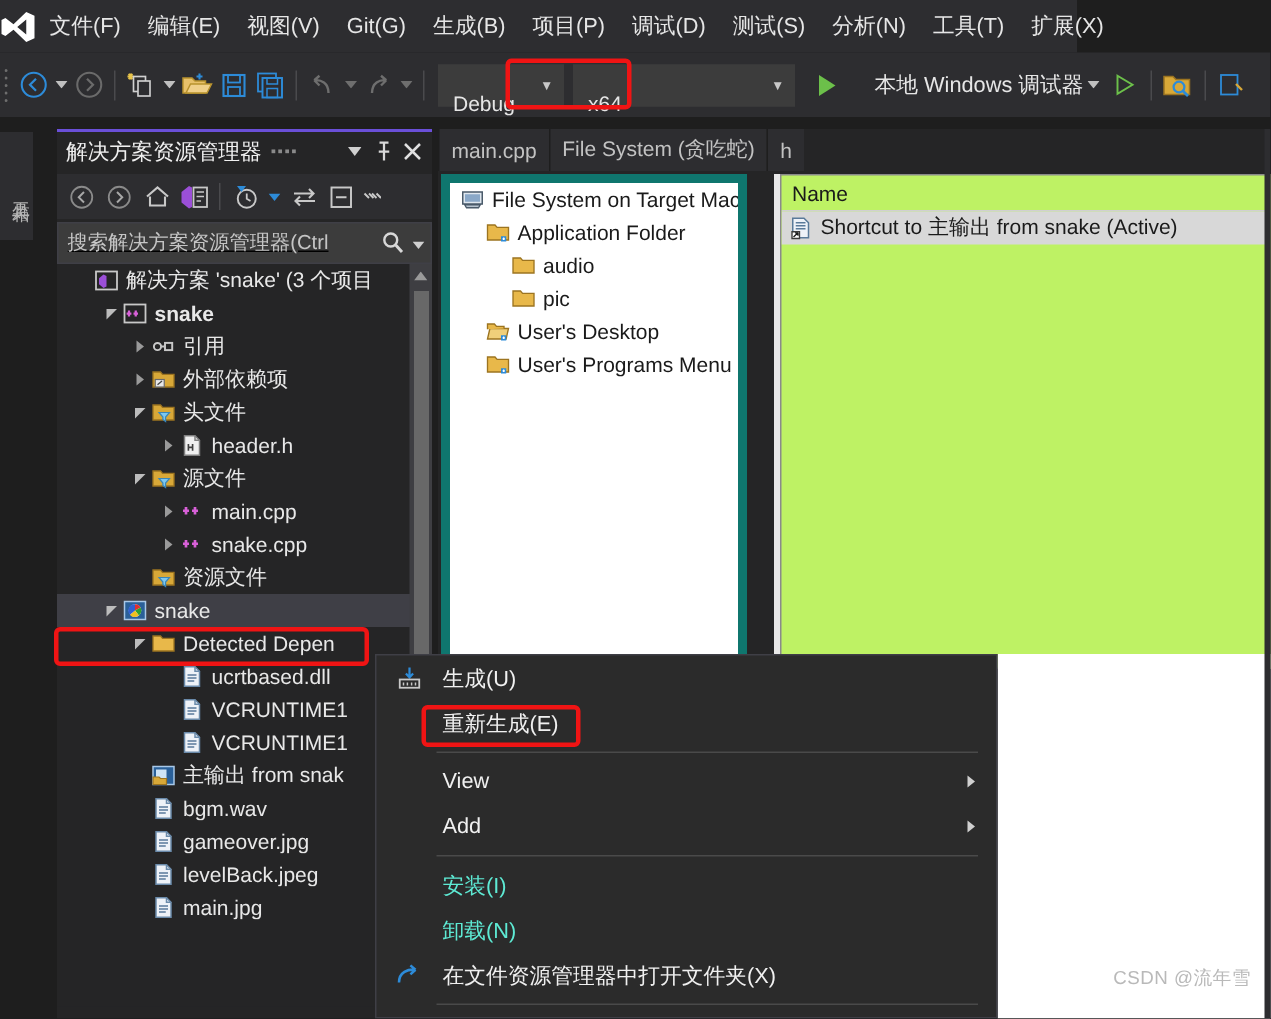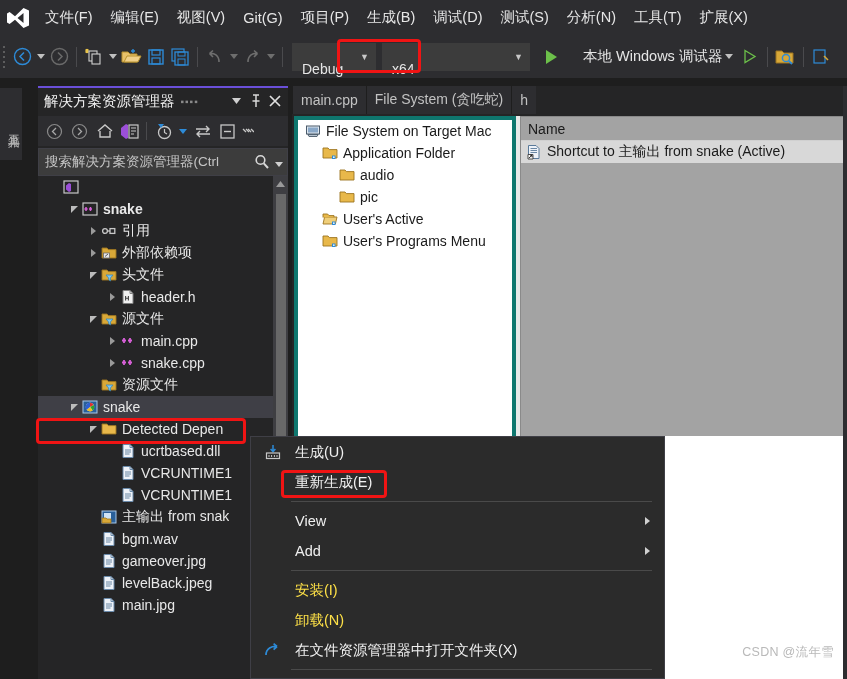--- a/index.html
+++ b/index.html
@@ -6,21 +6,21 @@
   html, body {
     width: 847px; height: 679px;
     background: #1e1e1e;
     font-family: "Liberation Sans", "DejaVu Sans", sans-serif;
     overflow: hidden;
   }
   #root { position: relative; width: 847px; height: 679px; background: #1e1e1e; }
 
   
   .menubar {
-    position: absolute; left: 0; top: 0; width: 847px; height: 35px;
+    position: absolute; left: 0; top: 0; width: 718px; height: 35px;
     background: #2d2d30; display: flex; align-items: center;
   }
   .vs-logo { width: 36px; height: 35px; display: flex; align-items: center; justify-content: center; }
   .menu-item {
     color: #e6e6e6; font-size: 14.5px; padding: 0 9px; height: 35px;
     display: flex; align-items: center; white-space: nowrap;
   }
 
   
   .toolbar {
@@ -60,21 +60,21 @@
   .se-accent { position:absolute; left:0; top:0; width:250px; height:2px; background:#6a4fd8; }
   .se-header { height: 30px; display: flex; align-items: center; padding: 0 4px 0 6px; background:#252526; }
   .se-title { color: #f0f0f0; font-size: 14.5px; white-space: nowrap; text-align: center; }
   .se-hdots { color:#8a8a8a; font-size: 10px; margin-left:6px; letter-spacing:1px; }
   .se-hbtn { width: 19px; height: 22px; display:flex; align-items:center; justify-content:center; color:#d0d0d0; font-size:12px; }
   .se-toolbar { height: 30px; display: flex; align-items: center; padding-left: 4px; background:#2d2d30; }
   .se-tbtn { width: 25px; height: 24px; display:flex; align-items:center; justify-content:center; }
   .se-tsep { width:1px; height:18px; background:#4a4a4d; margin:0 4px; }
   .se-search {
     height: 28px; margin: 2px 0 0 0; background: #3c3c3c;
-    display: flex; align-items: center; padding: 0 4px 0 6px; border:1px solid #3f3f46;
+    display: flex; align-items: center; padding: 0 4px 0 6px; border:1px solid #3f3f46;text-decoration:underline;
   }
   .se-search-text { color:#c5c5c5; font-size:13.5px; flex:1; white-space:nowrap; overflow:hidden; }
   .se-tree { position:relative; height: 495px; overflow:hidden; background:#252526; }
   .trow { height: 22px; display:flex; align-items:center; white-space:nowrap; font-size:14px; color:#e8e8e8; }
   .trow.sel { background:#3f3f46; }
   .tw { display:inline-block; }
   .tri-r { width:0;height:0;border-left:5px solid #9a9a9a;border-top:4px solid transparent;border-bottom:4px solid transparent; }
   .tri-d2 { width:0;height:0;border-left:7px solid #bcbcbc;border-bottom:7px solid transparent; }
   .ico { width:17px; height:16px; margin-right:5px; display:inline-flex; align-items:center; justify-content:center; flex:0 0 auto; }
   .tlabel { overflow:hidden; }
@@ -88,34 +88,34 @@
   
   .tabstrip { position:absolute; left:292px; top:86px; width:555px; height:28px; background:#252526; display:flex; }
   .dtab { height:28px; display:flex; align-items:center; padding:0 8px; font-size:14px; color:#c8c8c8; white-space:nowrap; }
   .dtab.active { background:#252526; color:#ffffff; font-weight:bold; border-top:1px solid #3f3f46;}
   .dtab.inactive { background:#2d2d30; color:#c2c2c2; border-left:1px solid #1e1e1e; }
   .dtab .pin { margin-left:8px; color:#d0d0d0; font-size:12px; }
   .dtab .xc { margin-left:6px; color:#d8d8d8; font-size:13px; font-weight:bold; }
 
   
   .fs-area { position:absolute; left:292px; top:114px; width:555px; height:565px; background:#252526; }
-  .fs-left { position:absolute; left:2px; top:2px; width:222px; height:330px; background:#ffffff; border:4px solid #0f766e; overflow:hidden; }
-  .fs-right { position:absolute; left:228px; top:2px; width:327px; height:330px; background:#a3a3a3; border:1px solid #8a8a8a; overflow:hidden; }
+  .fs-left { position:absolute; left:2px; top:2px; width:204px; height:330px; background:#ffffff; border:6px solid #0f766e; overflow:hidden; }
+  .fs-right { position:absolute; left:228px; top:2px; width:327px; height:330px; background:#bef264; border:1px solid #8a8a8a; overflow:hidden; }
   .fs-splitter { position:absolute; left:224px; top:2px; width:4px; height:330px; background:#e8e8e8; }
   .fsrow { height:22px; display:flex; align-items:center; font-size:14px; color:#1a1a1a; white-space:nowrap; }
   .fs-hdr { height:24px; display:flex; align-items:center; font-size:14px; color:#1a1a1a; padding-left:7px; border-bottom:1px solid #d0d0d0; }
   .fs-item-sel { background:#d8d8d8; }
 
   
   .ctxmenu {
     position:absolute; left:250px; top:436px; width:415px; height:243px;
     background:#2b2b2b; border:1px solid #3f3f46; z-index:50;
   }
   .ctxrow { height:30px; display:flex; align-items:center; font-size:14.5px; color:#f0f0f0; position:relative; }
-  .ctxrow.disabled { color:#fde047; }
+  .ctxrow.disabled { color:#5eead4; }
   .ctx-ico { width:44px; display:flex; align-items:center; justify-content:center; flex:0 0 auto; }
   .ctx-label { flex:1; white-space:nowrap; }
   .ctx-arrow { width:0;height:0;border-left:5px solid #d0d0d0;border-top:4px solid transparent;border-bottom:4px solid transparent; margin-right:14px;}
   .ctx-sep { height:1px; background:#4a4a4a; margin:4px 12px 4px 40px; }
 
   .watermark {
     position:absolute; right:13px; bottom:18px; color:#b9b9b9; font-size:12.5px;
     letter-spacing:0.3px; z-index:70;
   }
   .white-strip { position:absolute; left:665px; top:436px; width:182px; height:243px; background:#ffffff; }
@@ -129,22 +129,22 @@
   <div class="menubar">
     <div class="vs-logo">
       <svg width="24" height="22" viewBox="0 0 24 22">
         <path d="M17.5 1 L23 3.5 L23 18.5 L17.5 21 L9 12.8 L3.6 17 L1 15.6 L1 6.4 L3.6 5 L9 9.2 Z M17.5 6 L11.5 11 L17.5 16 Z" fill="#ffffff"></path>
       </svg>
     </div>
     <div class="menu-item">文件(F)</div>
     <div class="menu-item">编辑(E)</div>
     <div class="menu-item">视图(V)</div>
     <div class="menu-item">Git(G)</div>
+    <div class="menu-item">生成(B)</div>
     <div class="menu-item">项目(P)</div>
-    <div class="menu-item">生成(B)</div>
     <div class="menu-item">调试(D)</div>
     <div class="menu-item">测试(S)</div>
     <div class="menu-item">分析(N)</div>
     <div class="menu-item">工具(T)</div>
     <div class="menu-item">扩展(X)</div>
   </div>
 
   <div class="toolbar">
     <div class="grip">
       <svg width="4" height="24">
@@ -375,20 +375,21 @@
       <div id="tree-rows">
           <div class="trow">
             <span style="width:10px;flex:0 0 auto"></span>
             <span class="tw" style="width:14px;display:inline-flex;align-items:center;justify-content:center;"></span>
             <span class="ico">
               <svg width="16" height="16" viewBox="0 0 16 16">
                 <rect x="1" y="2" width="14" height="12" fill="none" stroke="#c8c8c8" stroke-width="1.2"></rect>
                 <path d="M6 4 L8 5 L8 12 L6 13 L3 10.5 L3 6.5 Z" fill="#9b4fd8"></path>
               </svg>
             </span>
+            <span class="tlabel">解决方案 'snake' (3 个项目</span>
           </div>
           <div class="trow">
             <span style="width:29px;flex:0 0 auto"></span>
             <span class="tw" style="width:14px;display:inline-flex;align-items:center;justify-content:center;">
               <span class="tri-d2"></span>
             </span>
             <span class="ico">
               <svg width="16" height="16" viewBox="0 0 16 16">
                 <rect x="1" y="2" width="14" height="12" fill="none" stroke="#c8c8c8" stroke-width="1.2"></rect>
                 <path d="M4 6 L4 10 M2.4 8 L5.6 8 M8.5 6 L8.5 10 M7 8 L10 8" stroke="#d860d8" stroke-width="1.5"></path>
@@ -696,21 +697,21 @@
           <div class="fsrow">
             <span style="width:23px;flex:0 0 auto"></span>
             <span class="ico">
               <svg width="16" height="16" viewBox="0 0 16 16">
                 <path d="M1 13 L2.6 6 L15 6 L13.4 13 Z" fill="#f0cf7a" stroke="#9c7420" stroke-width="0.9"></path>
                 <path d="M1 6.5 L1 3 L5.6 3 L7 4.6 L12 4.6 L12 6" fill="#e8b84a" stroke="#9c7420" stroke-width="0.9"></path>
                 <path d="M10 10.5 L13.5 10.5 L13.5 14 L10 14 Z" fill="#2d8bd8"></path>
                 <path d="M11 12.2 L12.6 12.2 M11.8 11.4 L11.8 13" stroke="#ffffff" stroke-width="0.9"></path>
               </svg>
             </span>
-            <span>User's Active</span>
+            <span>User's Desktop</span>
           </div>
           <div class="fsrow">
             <span style="width:23px;flex:0 0 auto"></span>
             <span class="ico">
               <svg width="16" height="16" viewBox="0 0 16 16">
                 <path d="M1 13 L1 3 L6 3 L7.4 4.6 L15 4.6 L15 13 Z" fill="#e8b84a" stroke="#9c7420" stroke-width="0.9"></path>
                 <path d="M10 10.5 L13.5 10.5 L13.5 14 L10 14 Z" fill="#2d8bd8"></path>
                 <path d="M11 12.2 L12.6 12.2 M11.8 11.4 L11.8 13" stroke="#ffffff" stroke-width="0.9"></path>
               </svg>
             </span>

